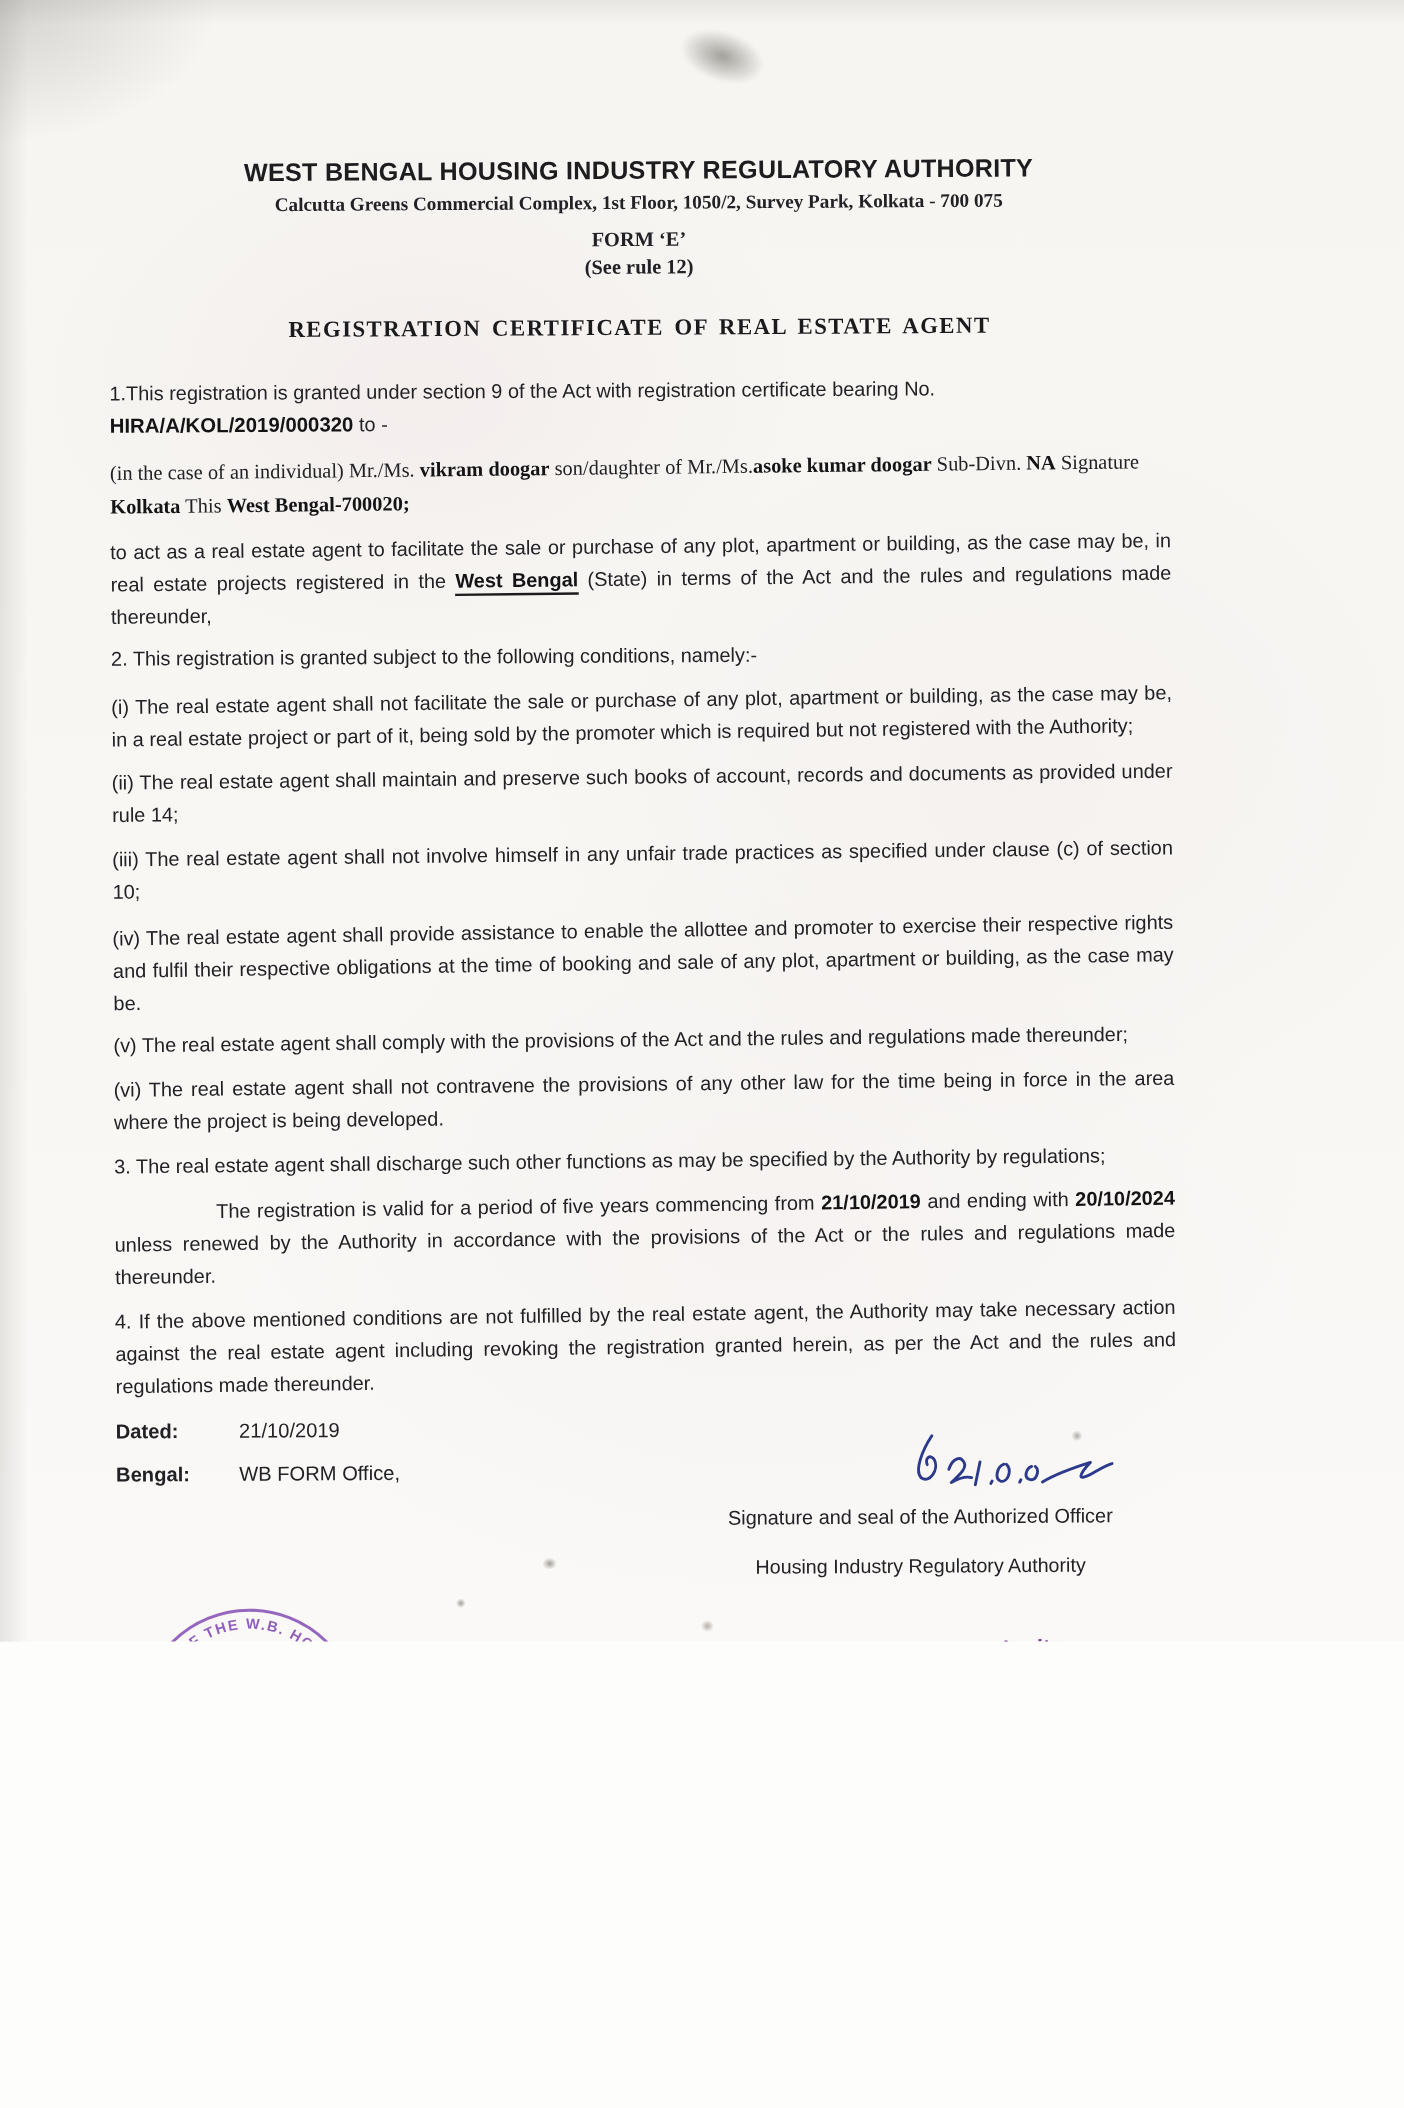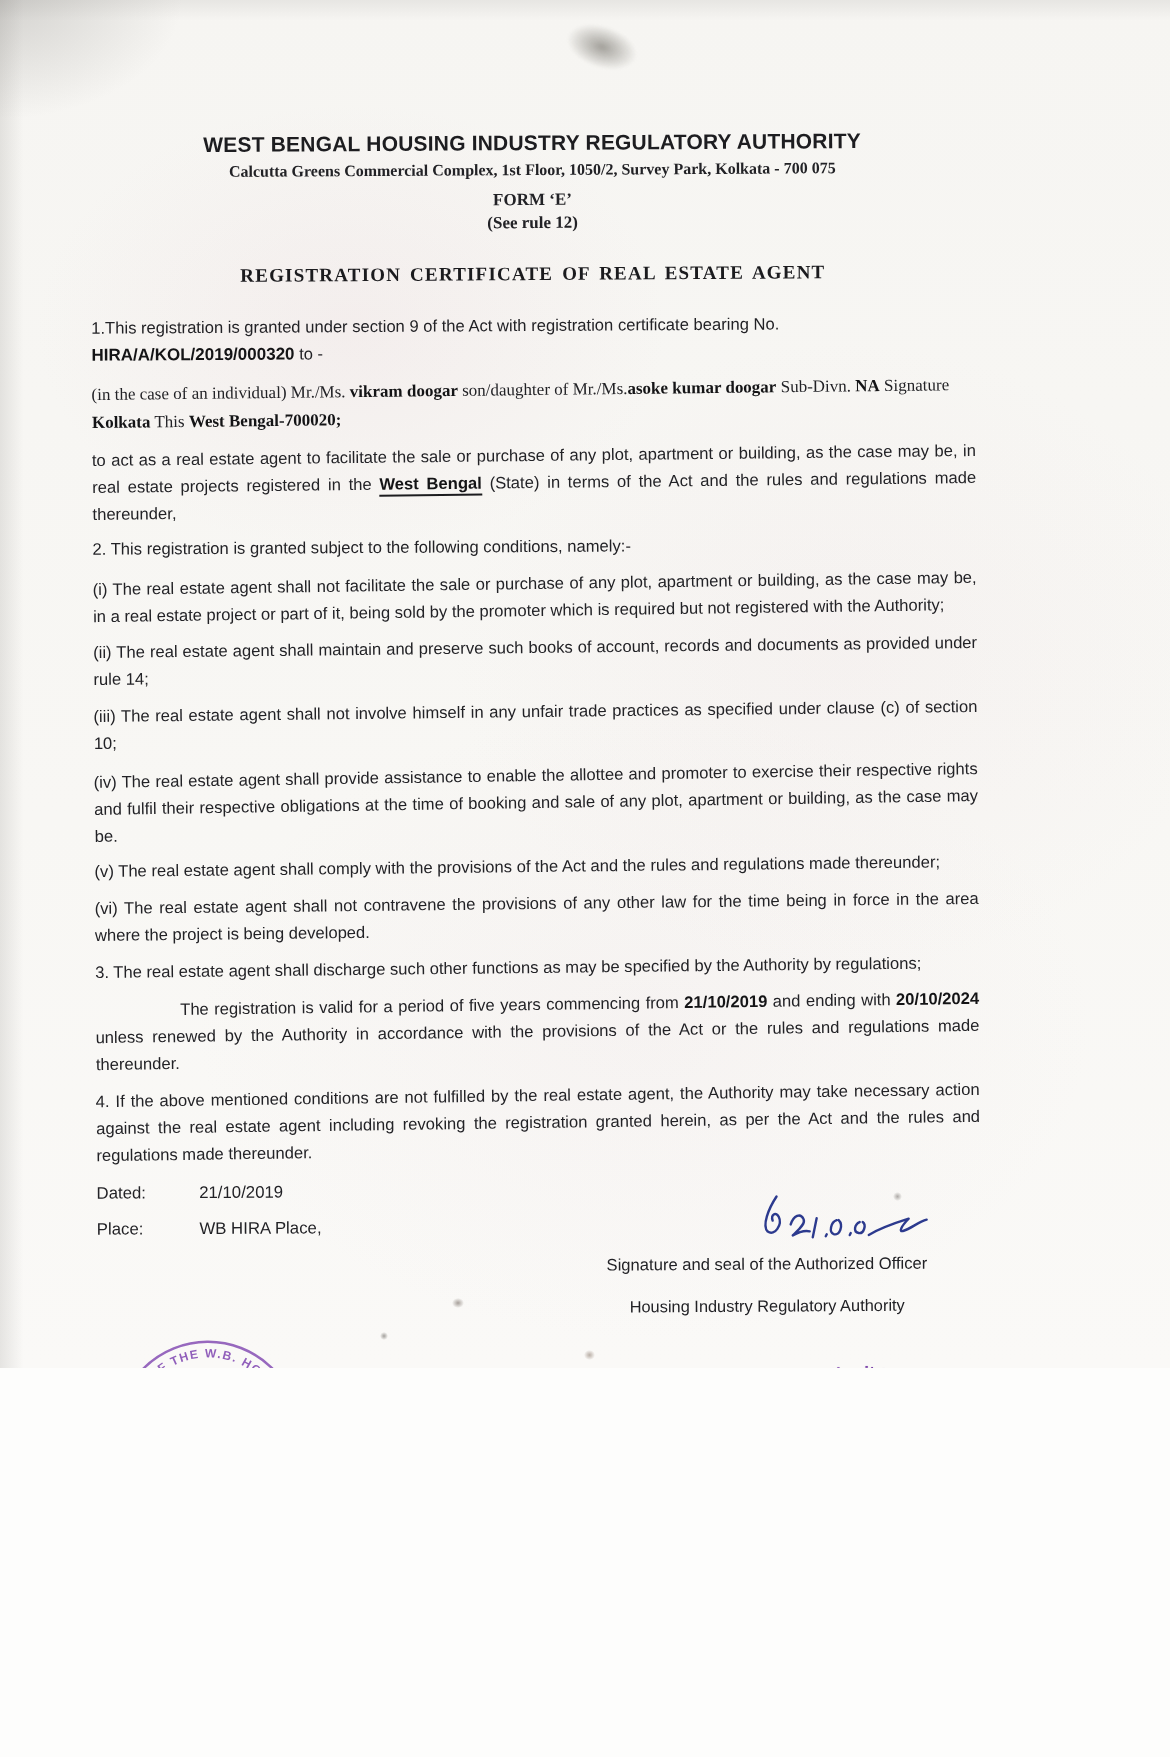--- a/index.html
+++ b/index.html
@@ -54,21 +54,21 @@
   .p1 b{font-size:17px;}
   b{font-weight:700;color:#141416;}
   .ul{border-bottom:2px solid #1c1c1f;padding-bottom:1px;}
   .validity{text-indent:85px;}
   .r03{transform:rotate(-0.30deg);}
   .r04{transform:rotate(-0.45deg);}
   .r05{transform:rotate(-0.55deg);}
 
   .footer-left{margin-top:14px;}
   .frow{font-size:16.8px;line-height:27px;margin-bottom:9px;}
-  .flabel{display:inline-block;width:98px;}
+  .flabel{display:inline-block;width:98px;font-weight:bold;}
 
   .sig-block{position:absolute;left:470px;top:1062px;width:400px;text-align:center;}
   .signature-svg{display:block;margin:0 28px 2px auto;}
   .sig-caption{font-size:16.6px;line-height:24px;color:#222226;}
   .sig-org{font-size:16.4px;line-height:24px;margin-top:17px;color:#222226;}
 
   .stamp{
     position:absolute;left:500px;top:1236px;width:400px;text-align:center;
     transform:rotate(-2.2deg);
     font-weight:700;font-size:17px;line-height:24px;letter-spacing:.3px;
@@ -129,22 +129,22 @@
     </p>
 
     <p class="just r04">4. If the above mentioned conditions are not fulfilled by the real estate agent, the Authority may take necessary action against the real estate agent including revoking the registration granted herein, as per the Act and the rules and regulations made thereunder.</p>
 
     <div class="footer-left">
       <div class="frow">
         <span class="flabel">Dated:</span>
         <span>21/10/2019</span>
       </div>
       <div class="frow">
-        <span class="flabel">Place:</span>
-        <span>WB HIRA Place,</span>
+        <span class="flabel">Bengal:</span>
+        <span>WB FORM Office,</span>
       </div>
     </div>
 
     <div class="sig-block">
       <svg class="signature-svg" width="190" height="60" viewBox="0 0 190 60">
         <path d="M28,6 C20,18 13,35 19,41 C26,46 34,34 30,26 C27,21 22,24 24,30
                  M42,34 c3,-9 10,-12 13,-5 c2,5 -6,11 -11,16 c7,-4 13,-5 17,-4
                  M68,28 l-4,19
                  M77,46 l1,-2
                  M88,30 c-6,2 -8,12 -3,14 c6,2 10,-9 5,-14

